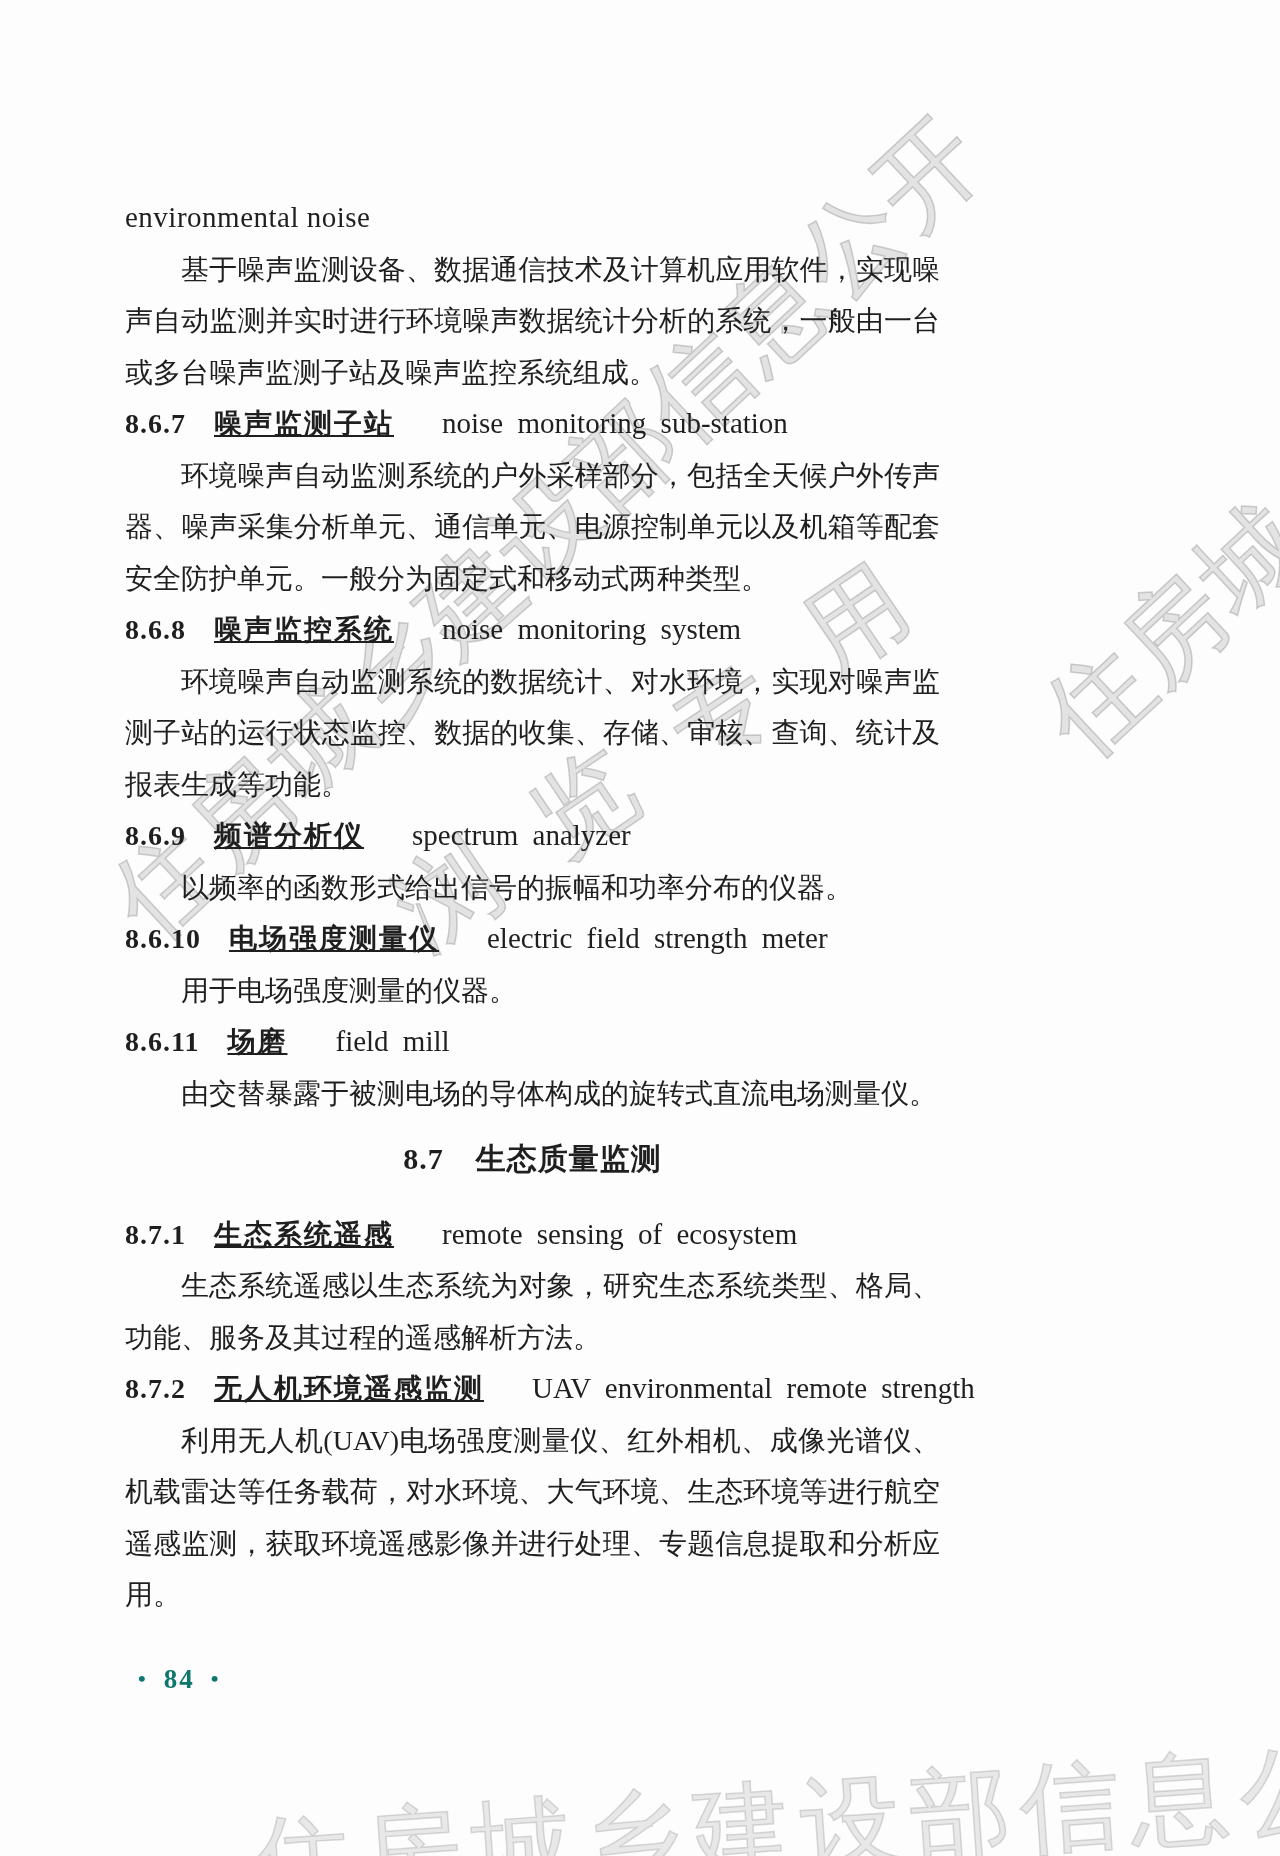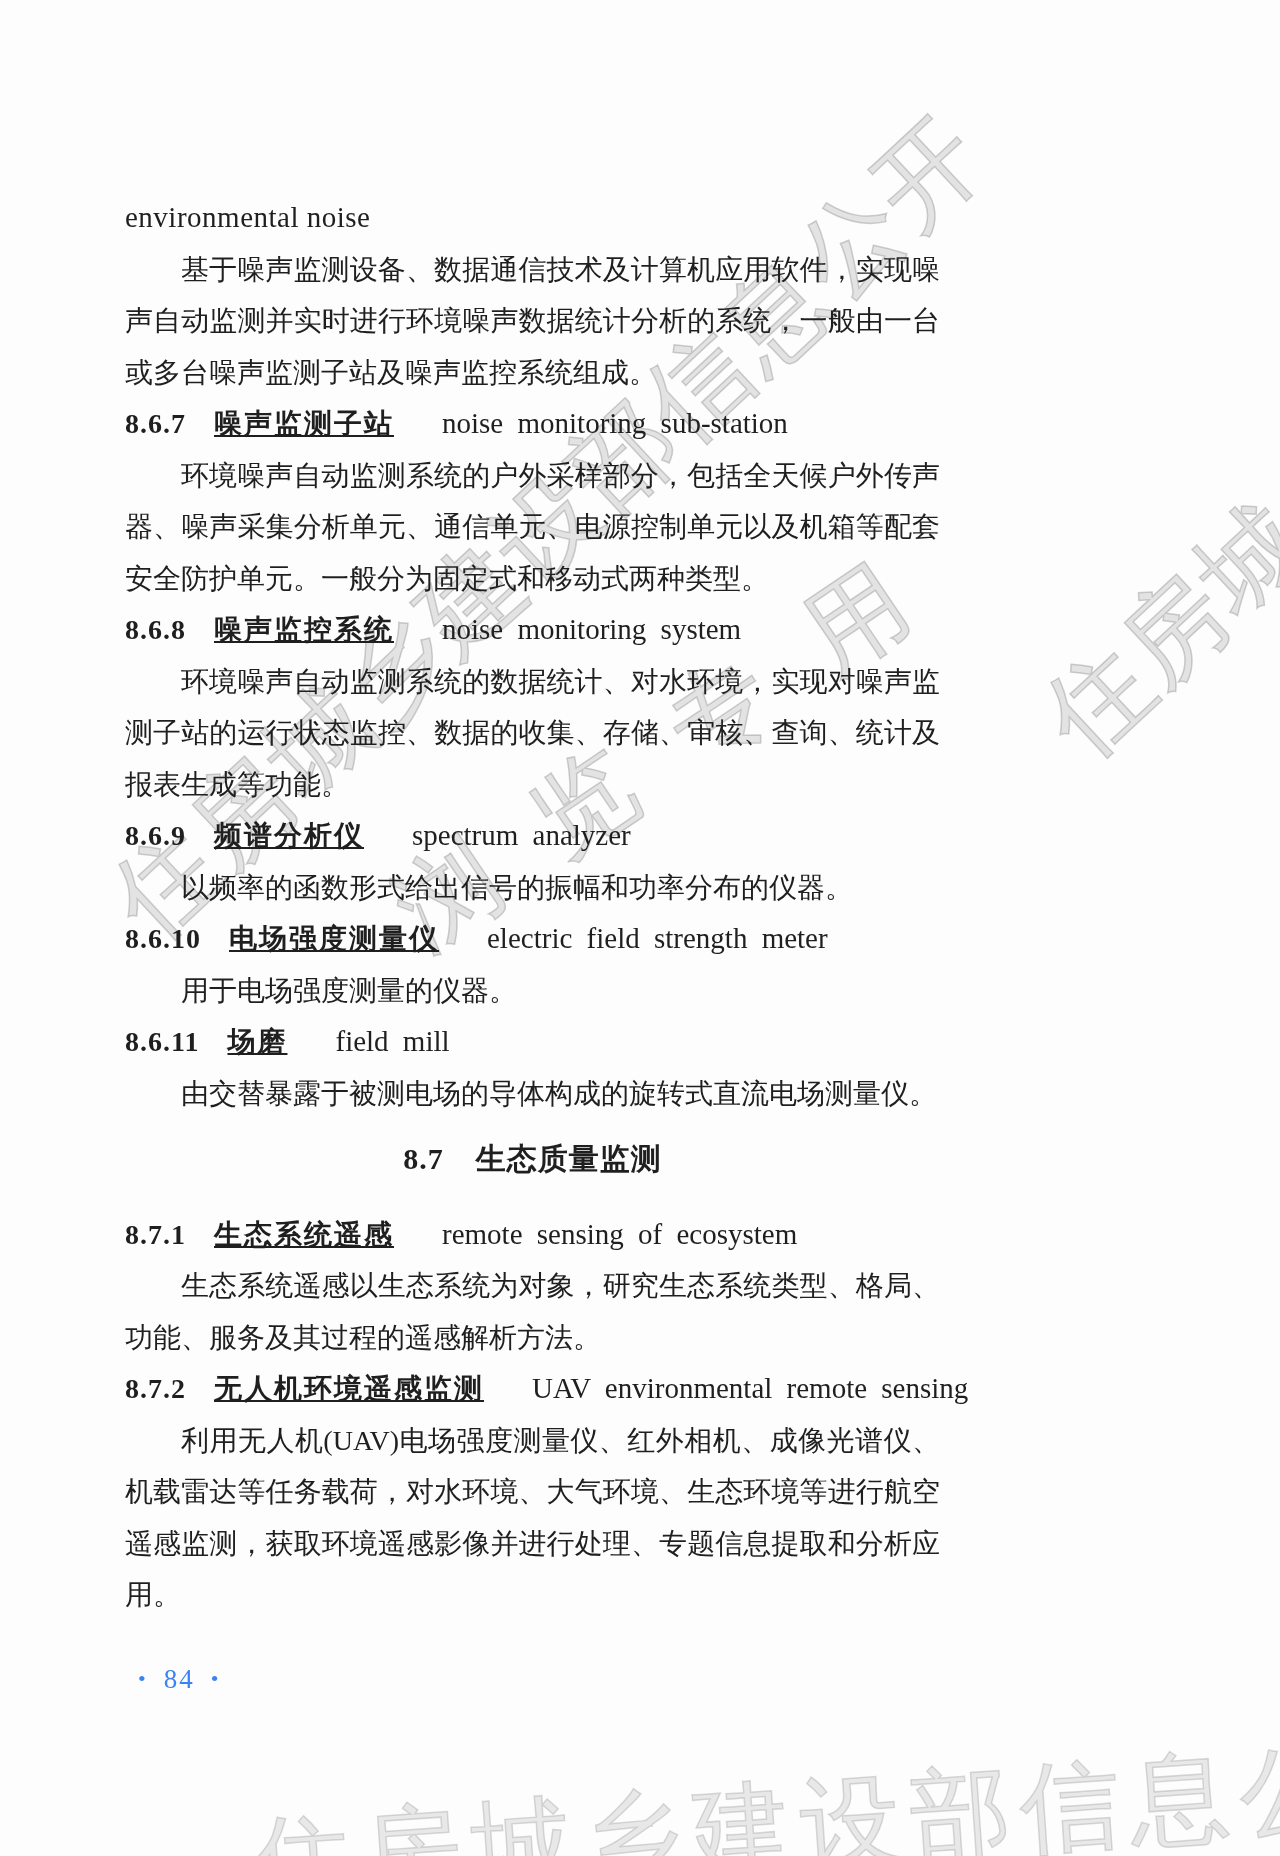--- a/index.html
+++ b/index.html
@@ -58,22 +58,23 @@
     font-weight:700;
     font-size:30px;
     line-height:51.5px;
     letter-spacing:1px;
   }
   .section-heading .snum{margin-right:32px;}
   .footer{
     position:absolute;
     left:138px;top:1664px;
     font-size:27px;
-    color:#3b82f6;
+    color:#0f766e;
     letter-spacing:2px;
+    font-weight:bold;
   }
   .footer .dot{
     font-size:22px;
     vertical-align:2px;
   }
   .footer .pnum{margin:0 16px;}
   
   .wm{
     position:absolute;
     white-space:nowrap;
@@ -147,21 +148,21 @@
 
     <div class="term">
       <div class="term-heading">
         <span class="tnum">8.7.1</span><span class="tzh">生态系统遥感</span><span class="ten">remote sensing of ecosystem</span>
       </div>
       <p class="def">生态系统遥感以生态系统为对象，研究生态系统类型、格局、功能、服务及其过程的遥感解析方法。</p>
     </div>
 
     <div class="term">
       <div class="term-heading">
-        <span class="tnum">8.7.2</span><span class="tzh">无人机环境遥感监测</span><span class="ten">UAV environmental remote sensing</span>
+        <span class="tnum">8.7.2</span><span class="tzh">无人机环境遥感监测</span><span class="ten">UAV environmental remote strength</span>
       </div>
       <p class="def">利用无人机(UAV)电场强度测量仪、红外相机、成像光谱仪、机载雷达等任务载荷，对水环境、大气环境、生态环境等进行航空遥感监测，获取环境遥感影像并进行处理、专题信息提取和分析应用。</p>
     </div>
 
   </div>
 
   <div class="footer">
     <span class="dot">•</span><span class="pnum">84</span><span class="dot">•</span>
   </div>
 

